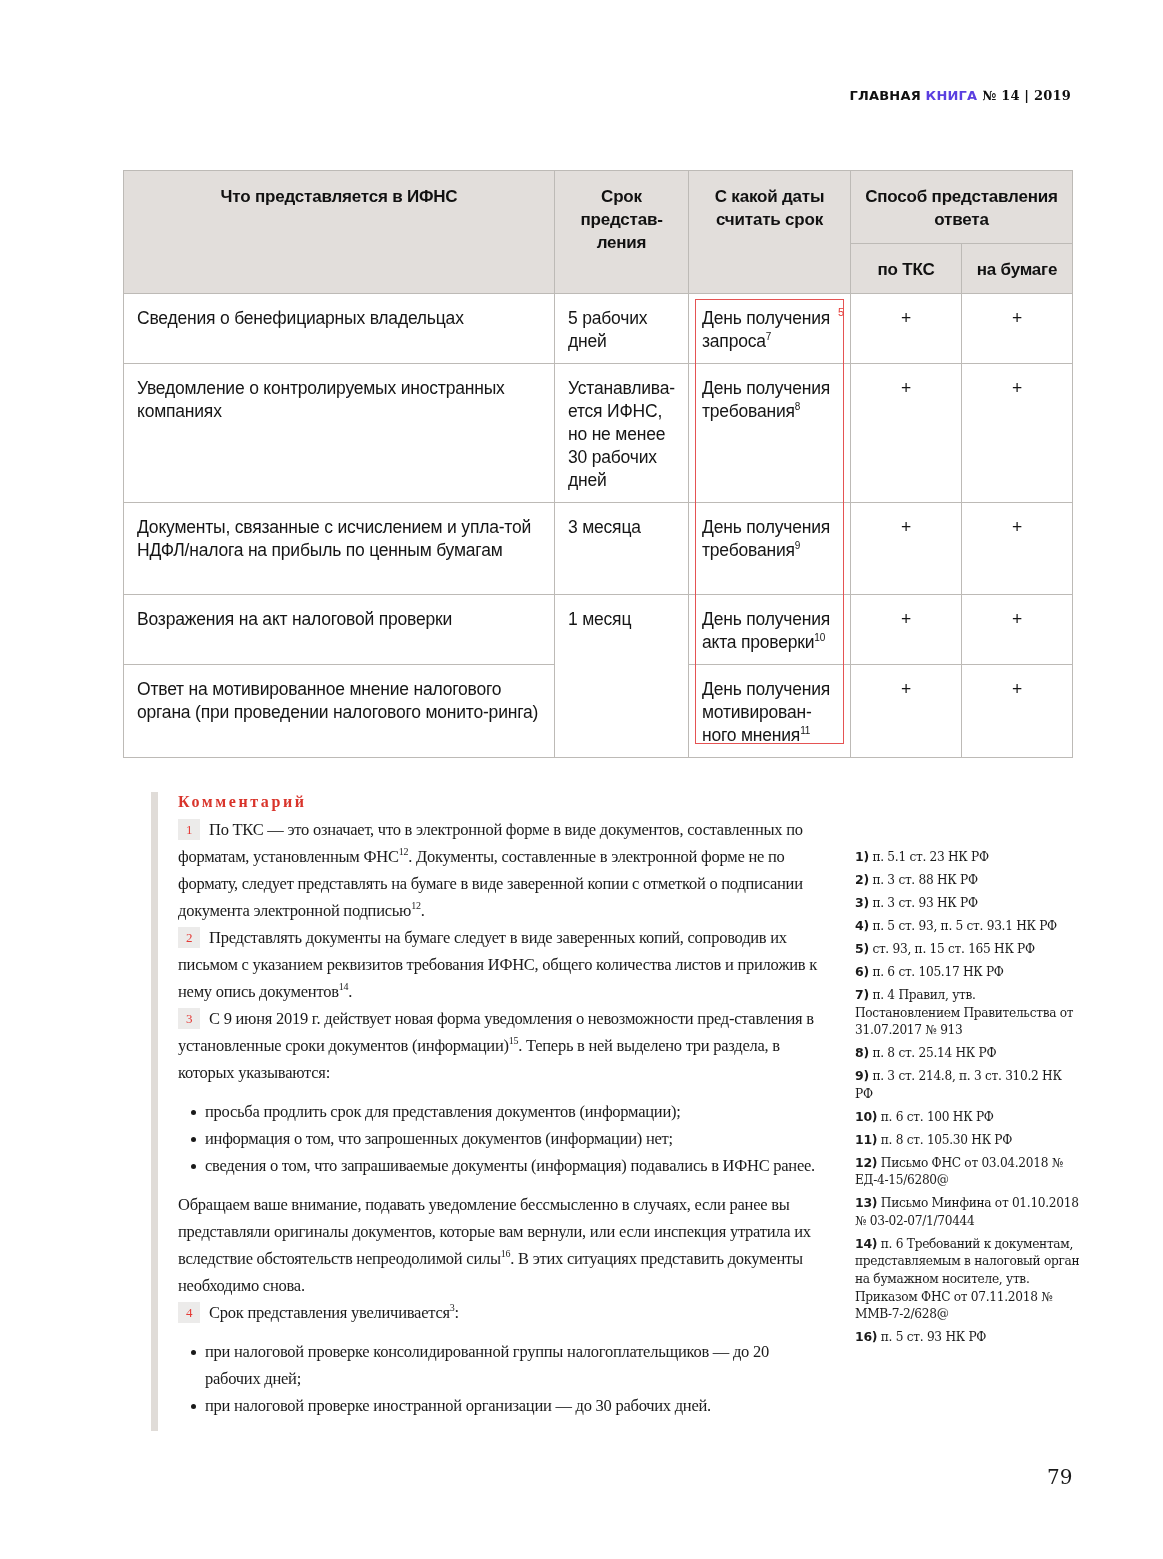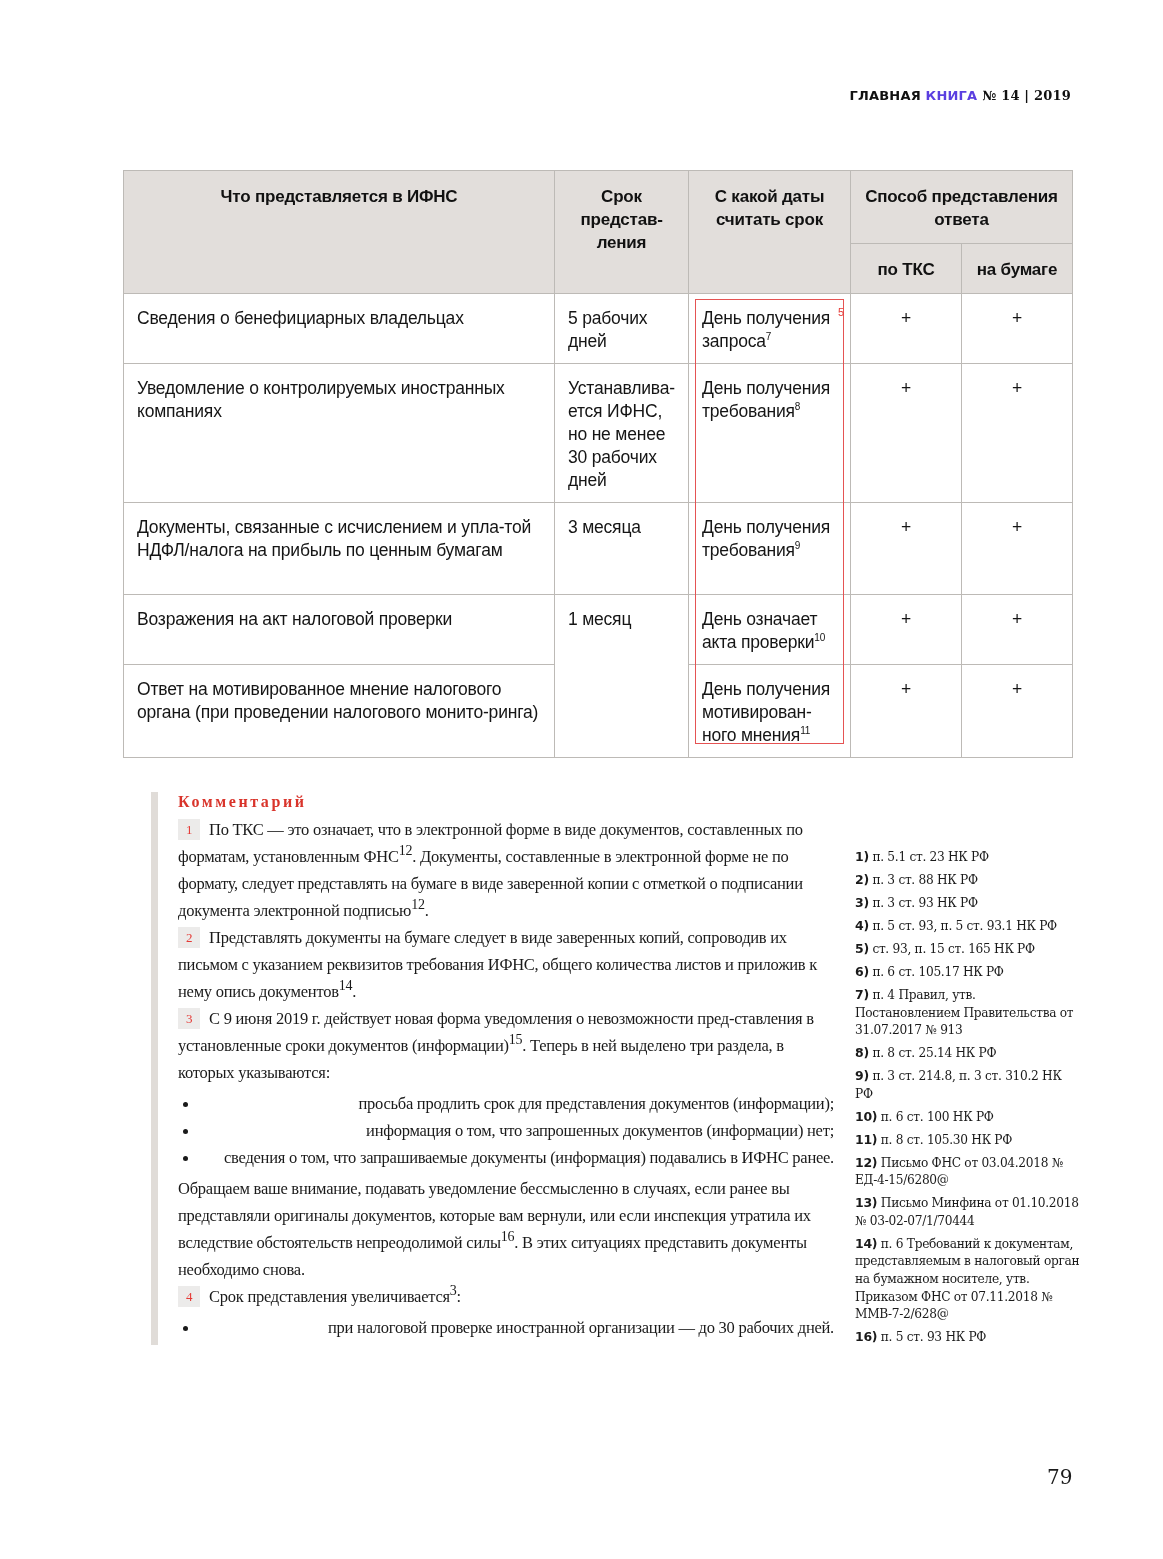--- a/index.html
+++ b/index.html
@@ -56,27 +56,27 @@
   .comment-title {
     color: #d9342b; font-weight: bold; font-size: 16px; letter-spacing: 2.6px;
     line-height: 20px; margin-bottom: 4px;
   }
   .num-badge {
     display: inline-block; width: 22px; height: 21px; background: #ecebea;
     color: #e53935; font-size: 13px; text-align: center; line-height: 21px;
     margin-right: 9px; vertical-align: 1px;
   }
   .comment p { margin: 0; }
-  .comment ul { margin: 4px; padding: 0; list-style: none; text-align: right; }
+  .comment ul { margin: 12px; padding: 0; list-style: none; }
   .comment li { position: relative; padding-left: 15px; }
   .comment li::before {
     content: ""; position: absolute; left: 1px; top: 12px; width: 5px; height: 5px;
     border-radius: 50%; background: #1a1a1a;
   }
-  .comment sup { font-size: 14px; vertical-align: 7px; }
+  .comment sup { font-size: 10px; vertical-align: 7px; }
 
   .footnotes {
     position: absolute; left: 855px; top: 848px; width: 225px;
     font-family: "DejaVu Serif", serif; font-size: 12.2px; line-height: 17.6px;
     color: #1a1a1a; letter-spacing: -0.3px;
   }
   .fn { margin-bottom: 4.4px; }
   .fn b { font-family: "DejaVu Sans", sans-serif; font-weight: bold; font-size: 12.5px; }
 
   .page-number {
@@ -143,21 +143,21 @@
     <tr style="height:92px">
       <td>Документы, связанные с исчислением и упла-той НДФЛ/налога на прибыль по ценным бумагам</td>
       <td>3 месяца</td>
       <td class="date"><span>День получения требования</span><sup>9</sup></td>
       <td class="c">+</td>
       <td class="c">+</td>
     </tr>
     <tr style="height:68px">
       <td>Возражения на акт налоговой проверки</td>
       <td rowspan="2">1 месяц</td>
-      <td class="date"><span>День означает акта проверки</span><sup>10</sup></td>
+      <td class="date"><span>День получения акта проверки</span><sup>10</sup></td>
       <td class="c">+</td>
       <td class="c">+</td>
     </tr>
     <tr style="height:91px">
       <td>Ответ на мотивированное мнение налогового органа (при проведении налогового монито-ринга)</td>
       <td class="date"><span>День получения мотивирован-ного мнения</span><sup>11</sup></td>
       <td class="c">+</td>
       <td class="c">+</td>
     </tr>
   </tbody>
@@ -186,20 +186,21 @@
     <li>сведения о том, что запрашиваемые документы (информация) подавались в ИФНС ранее.</li>
   </ul>
   <p>
     <span>Обращаем ваше внимание, подавать уведомление бессмысленно в случаях, если ранее вы представляли оригиналы документов, которые вам вернули, или если инспекция утратила их вследствие обстоятельств непреодолимой силы</span><sup>16</sup><span>. В этих ситуациях представить документы необходимо снова.</span>
   </p>
 
   <p>
     <span class="num-badge">4</span><span>Срок представления увеличивается</span><sup>3</sup><span>:</span>
   </p>
   <ul>
+    <li>при налоговой проверке консолидированной группы налогоплательщиков — до 20 рабочих дней;</li>
     <li>при налоговой проверке иностранной организации — до 30 рабочих дней.</li>
   </ul>
 </div>
 
 <div class="footnotes">
   <div class="fn"><b>1)</b> <span>п. 5.1 ст. 23 НК РФ</span></div>
   <div class="fn"><b>2)</b> <span>п. 3 ст. 88 НК РФ</span></div>
   <div class="fn"><b>3)</b> <span>п. 3 ст. 93 НК РФ</span></div>
   <div class="fn"><b>4)</b> <span>п. 5 ст. 93, п. 5 ст. 93.1 НК РФ</span></div>
   <div class="fn"><b>5)</b> <span>ст. 93, п. 15 ст. 165 НК РФ</span></div>

